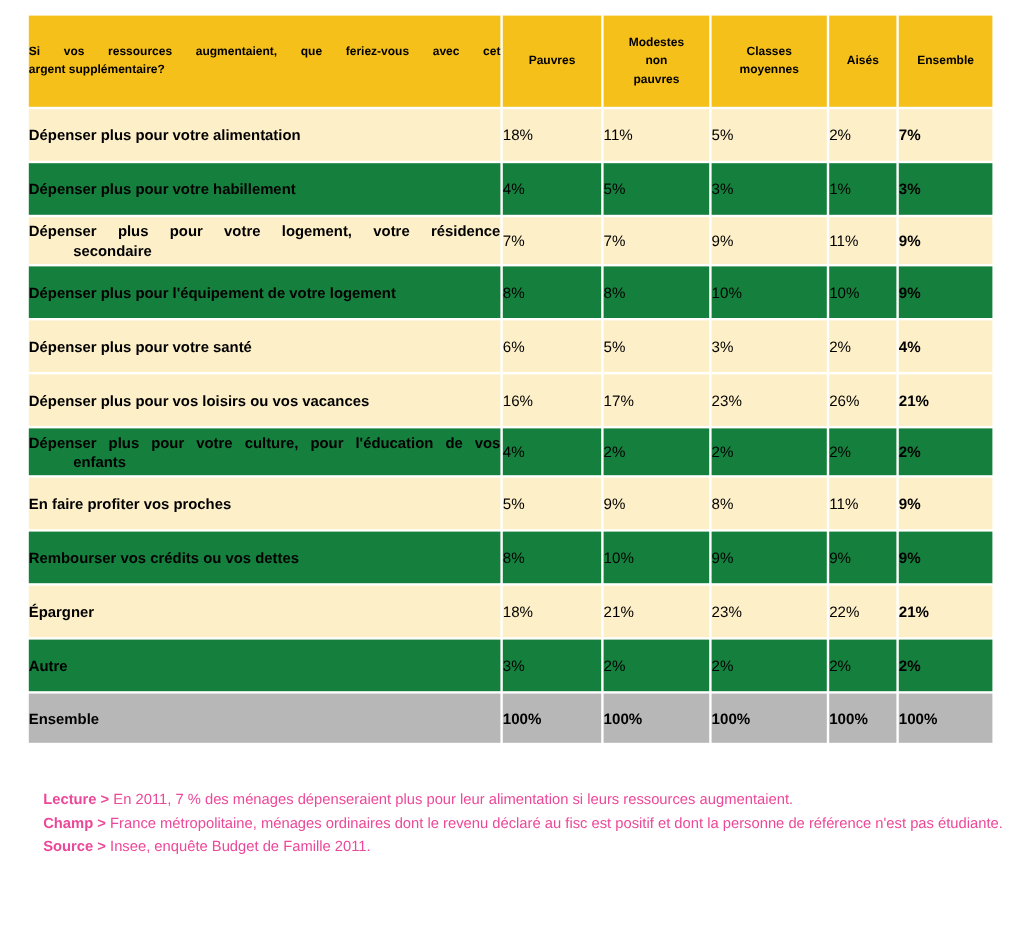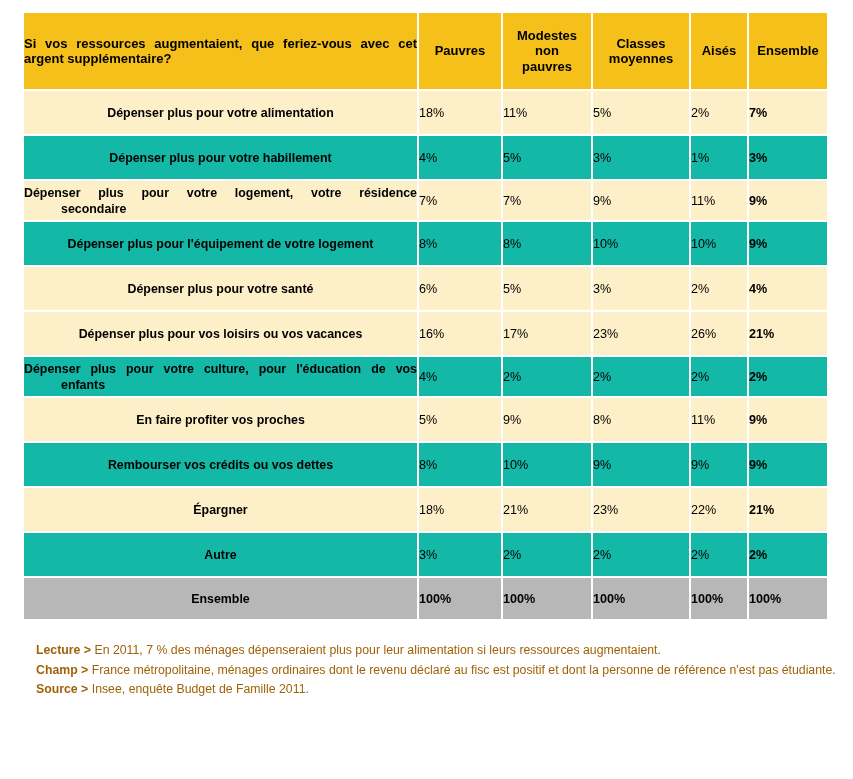--- a/index.html
+++ b/index.html
@@ -44,47 +44,47 @@
   col.c-v1      { width: 82px; }
   col.c-v2      { width: 88px; }
   col.c-v3      { width: 96px; }
   col.c-v4      { width: 56px; }
   col.c-v5      { width: 78px; }
 
   
   .hdr {
     background: #F5C01A;
     font-weight: bold;
-    font-size: 13px;
+    font-size: 10px;
     line-height: 15.5px;
     height: 76px;
   }
   .hdr-label {
     text-align: justify;
     text-align-last: justify;
     padding: 0 12px 0 11px;
   }
   .hdr-label .l2 {
     text-align-last: left;
   }
   .hdr-col {
     text-align: center;
     padding: 0 3px;
   }
 
   
   .row-odd  td { background: #FDEFC8; }
-  .row-even td { background: #14b8a6; }
+  .row-even td { background: #15803d; }
 
   .cell-label {
     font-weight: bold;
     font-size: 12.4px;
     line-height: 16px;
     padding: 0 12px 0 11px;
-    text-align: center;
+    text-align: left;
   }
   .cell-label.justify {
     text-align: justify;
     text-align-last: justify;
   }
   .cell-label.justify .last {
     display: block;
     text-align: right;
     text-align-last: left;
     margin-left: 37px;
@@ -105,25 +105,25 @@
   
   .row-total td {
     background: #B7B7B7;
     height: 41px;
   }
   .row-total .cell-label { font-weight: bold; }
   .row-total .cell-val   { font-weight: bold; }
 
   
   .notes {
-    margin-top: 20px;
+    margin-top: 36px;
     padding-left: 14px;
     font-size: 12.3px;
     line-height: 19.5px;
-    color: #a16207;
+    color: #ec4899;
     width: 800px;
   }
   .notes p {
     margin: 0;
   }
   .notes b { font-weight: bold; }
 </style>
 </head>
 <body>
 

